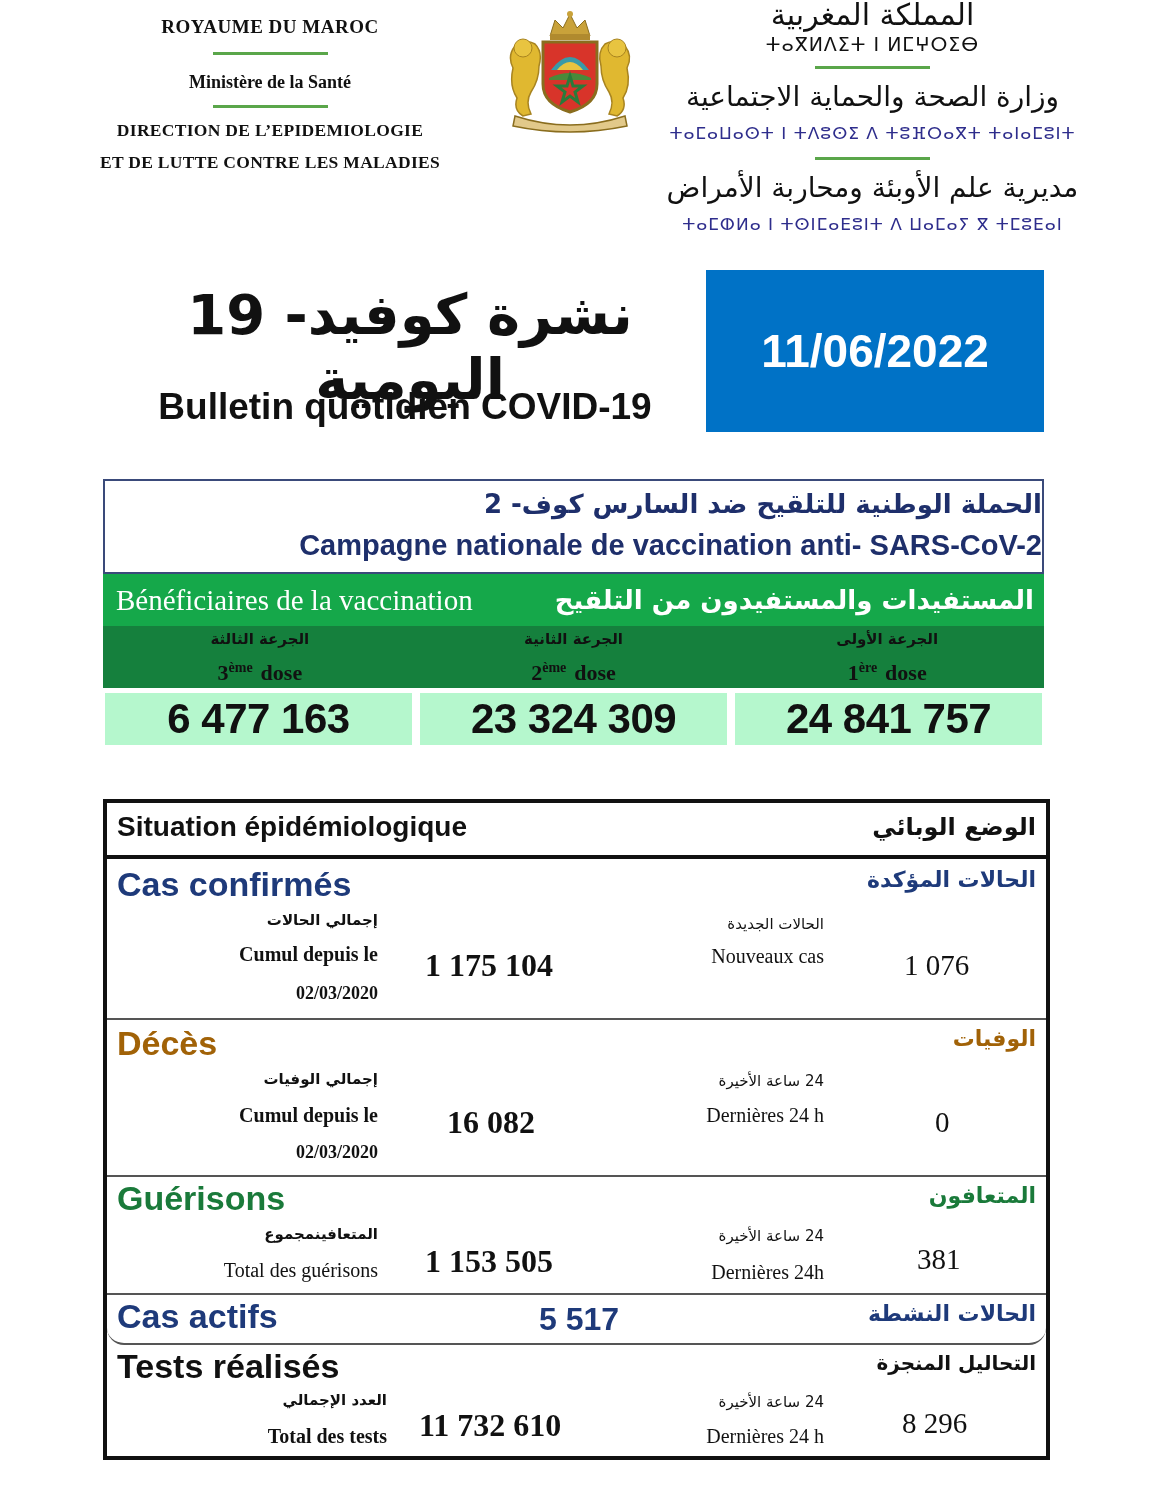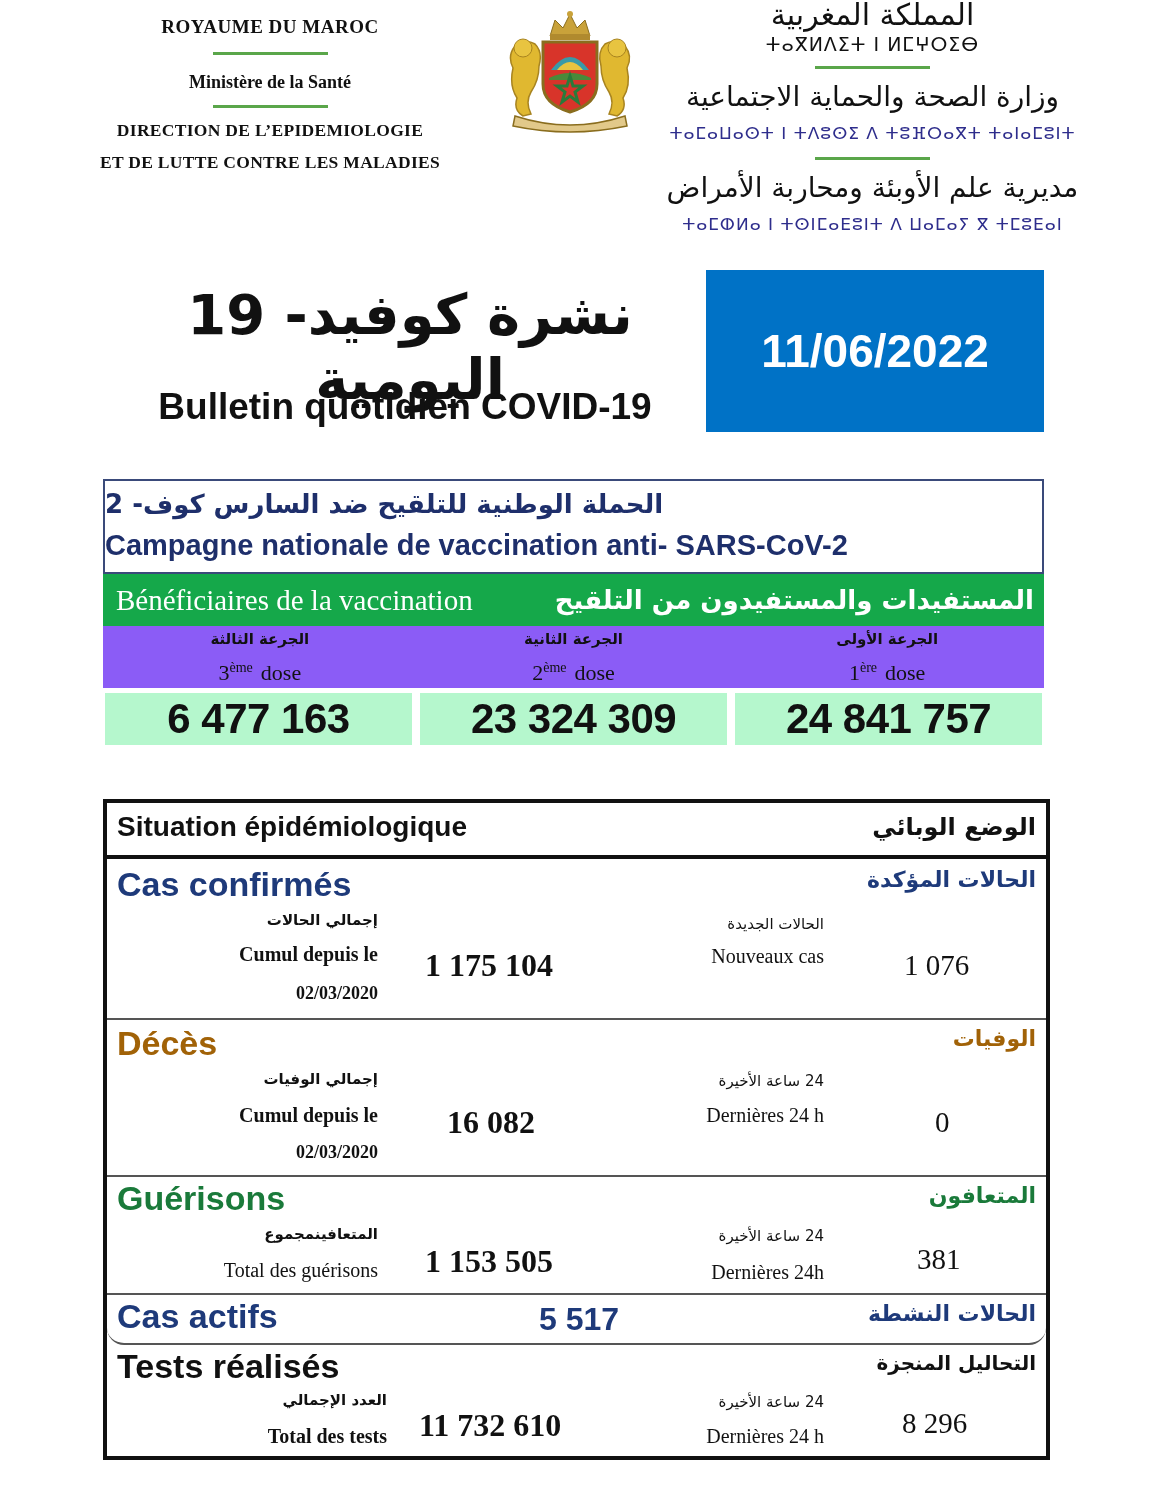--- a/index.html
+++ b/index.html
@@ -22,30 +22,30 @@
   .hdr-right .ar2 { font-size: 28px; line-height: 40px; font-family: "DejaVu Sans", sans-serif; }
   .hdr-right .tf2 { font-size: 17px; line-height: 32px; color: #2e2d8c; font-family: "DejaVu Sans", sans-serif; direction: ltr; letter-spacing: 1px; }
 
   
   .title-ar { position: absolute; left: 140px; top: 282px; width: 540px; text-align: center; font-size: 56px; font-weight: bold; direction: rtl; font-family: "DejaVu Sans", sans-serif; }
   .title-fr { position: absolute; left: 120px; top: 386px; width: 570px; text-align: center; font-size: 37px; font-weight: bold; font-family: "Liberation Sans", sans-serif; }
   .date-box { position: absolute; left: 706px; top: 270px; width: 338px; height: 162px; background: #0072c6; display: flex; align-items: center; justify-content: center; }
   .date-box span { color: #ffffff; font-size: 46px; font-weight: bold; font-family: "Liberation Sans", sans-serif; }
 
   
-  .vax-head { position: absolute; left: 103px; top: 479px; width: 941px; height: 95px; border: 2px solid #3a4a7a; text-align: left; }
+  .vax-head { position: absolute; left: 103px; top: 479px; width: 941px; height: 95px; border: 2px solid #3a4a7a; text-align: right; }
   .vax-head .ar { font-size: 26px; font-weight: bold; color: #1e2f6b; direction: rtl; line-height: 46px; font-family: "DejaVu Sans", sans-serif; }
   .vax-head .fr { font-size: 29px; font-weight: bold; color: #1e2f6b; line-height: 36px; font-family: "Liberation Sans", sans-serif; }
   .vax-bar { position: absolute; left: 103px; top: 574px; width: 941px; height: 52px; background: #15a84a; color: #ffffff; display: flex; align-items: center; justify-content: space-between; padding: 0 10px 0 13px; }
   .vax-bar .fr { font-size: 29px; font-family: "Liberation Serif", serif; }
   .vax-bar .ar { font-size: 26px; font-weight: bold; direction: rtl; font-family: "DejaVu Sans", sans-serif; }
-  .dose-row { position: absolute; left: 103px; top: 626px; width: 941px; height: 62px; background: #8b5cf6; display: flex; }
+  .dose-row { position: absolute; left: 103px; top: 626px; width: 941px; height: 62px; background: #15803d; display: flex; }
   .dose-row .cell { flex: 1; text-align: center; }
   .dose-row .ar { font-size: 15px; font-weight: bold; direction: rtl; line-height: 26px; font-family: "DejaVu Sans", sans-serif; }
-  .dose-row .fr { font-size: 22px; font-weight: normal; line-height: 32px; }
+  .dose-row .fr { font-size: 22px; font-weight: bold; line-height: 32px; }
   .dose-row .fr sup { font-size: 14px; vertical-align: 8px; margin-right: 8px; }
   .val-row { position: absolute; left: 103px; top: 690px; width: 941px; height: 58px; display: flex; gap: 4px; }
   .val-row .cell { flex: 1; background: #b5f7cd; display: flex; align-items: center; justify-content: center; margin: 3px 2px; }
   .val-row .cell span { font-size: 42px; font-weight: bold; font-family: "Liberation Sans", sans-serif; letter-spacing: -0.5px; }
 
   
   .epi { position: absolute; left: 103px; top: 799px; width: 947px; height: 661px; border: 4px solid #111; }
   .epi .row { position: absolute; left: 0; width: 100%; border-bottom: 2px solid #555; }
   .epi .row.thick { border-bottom: 4px solid #111; }
   .epi .row:last-child { border-bottom: none; }

